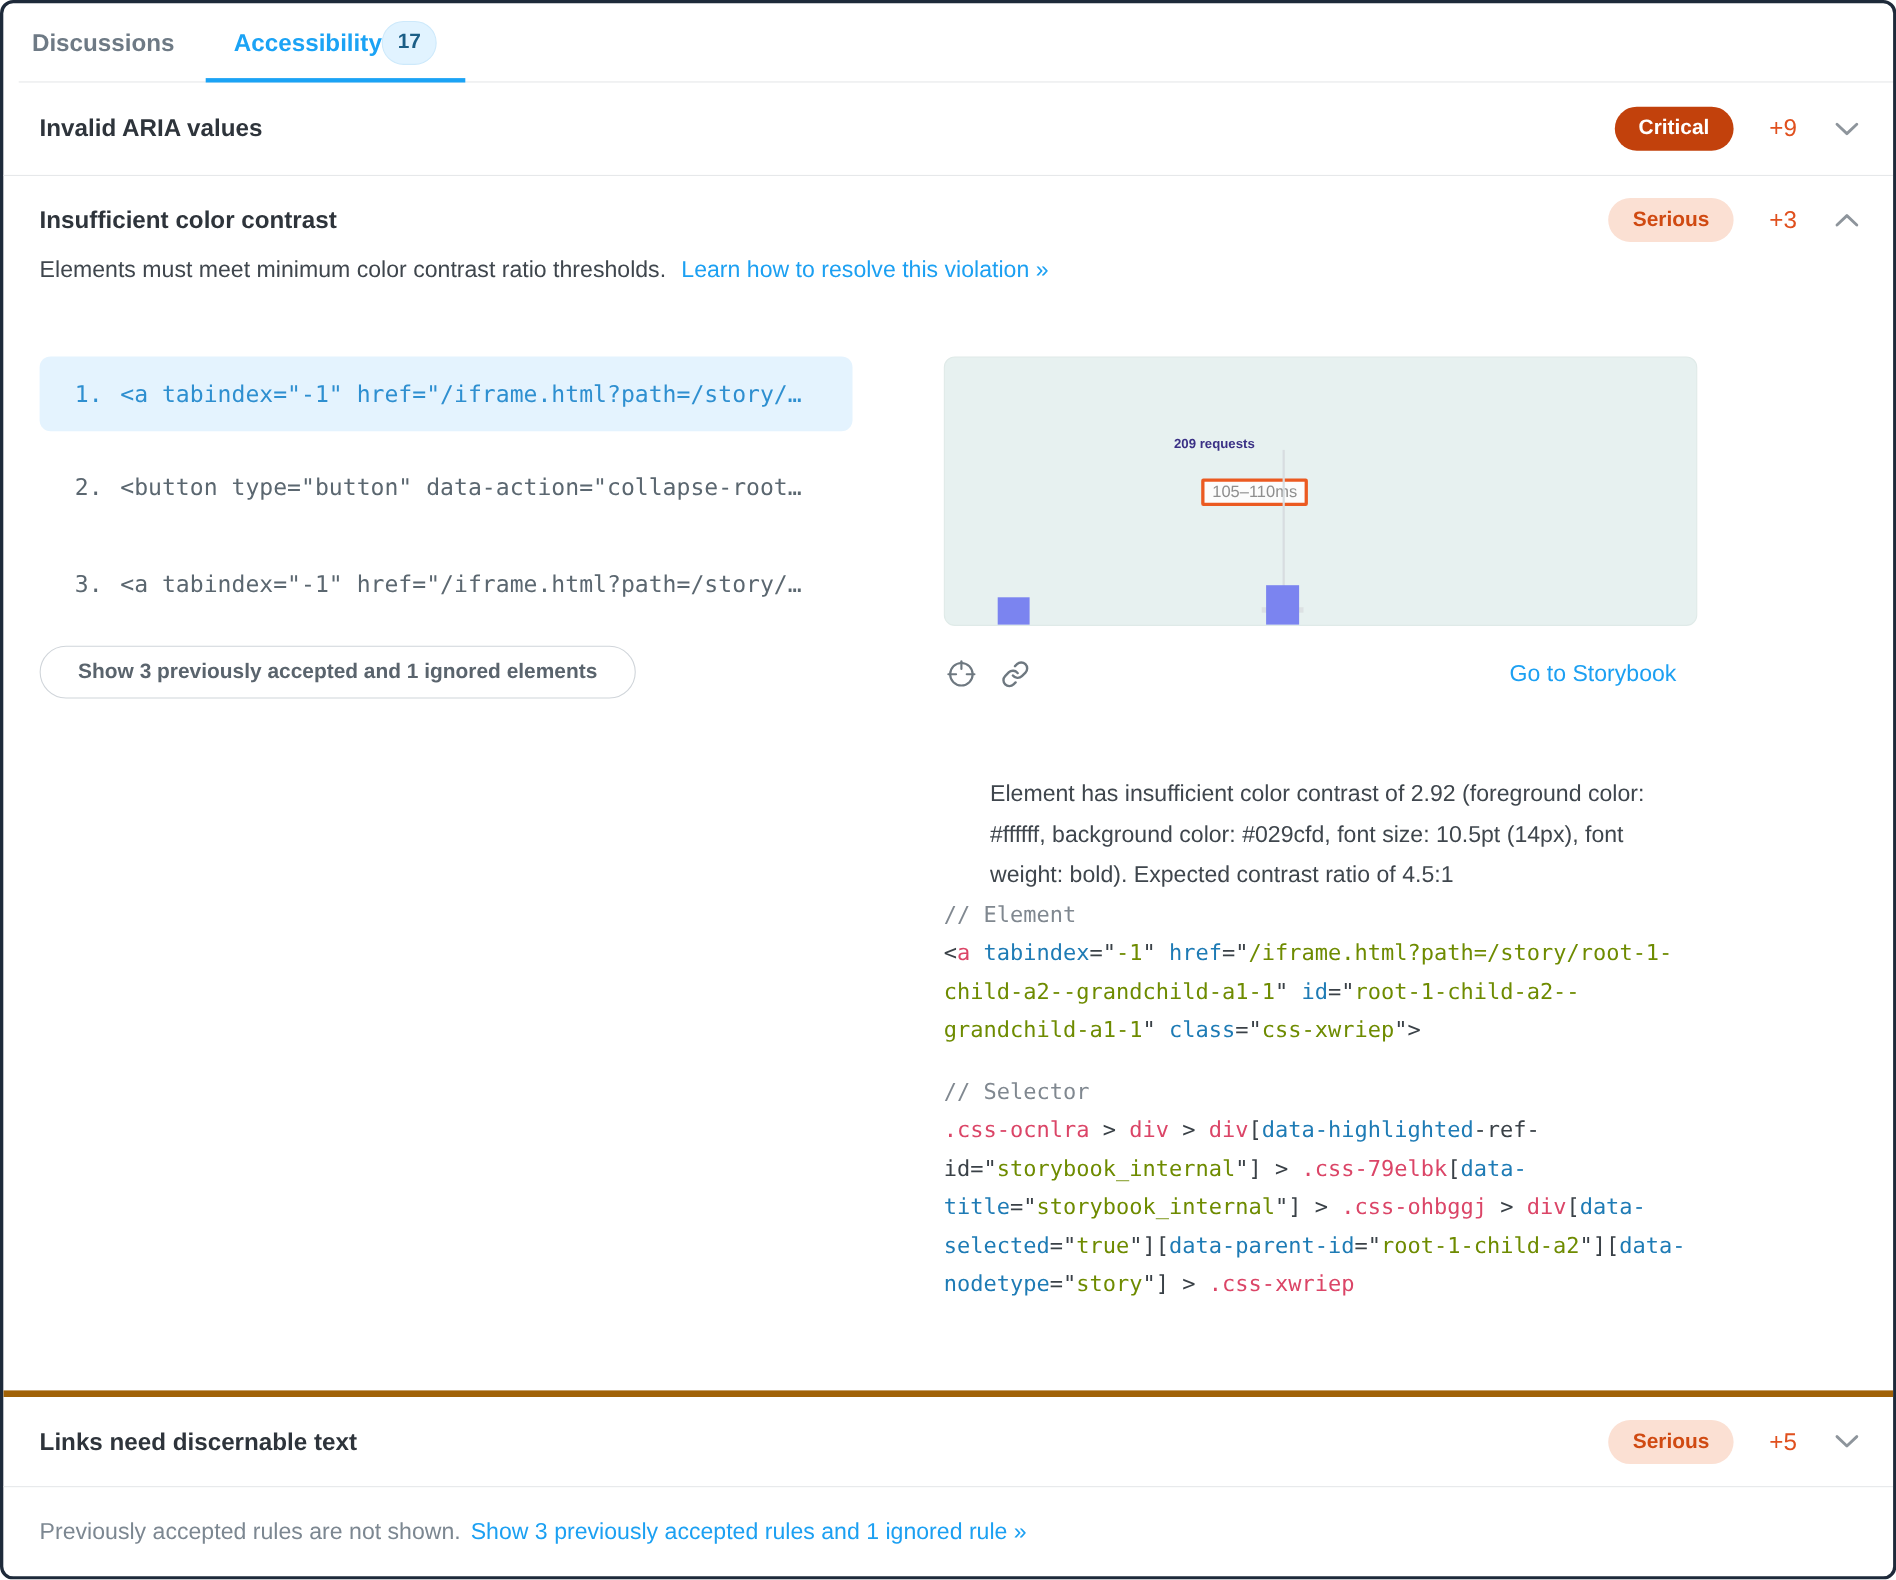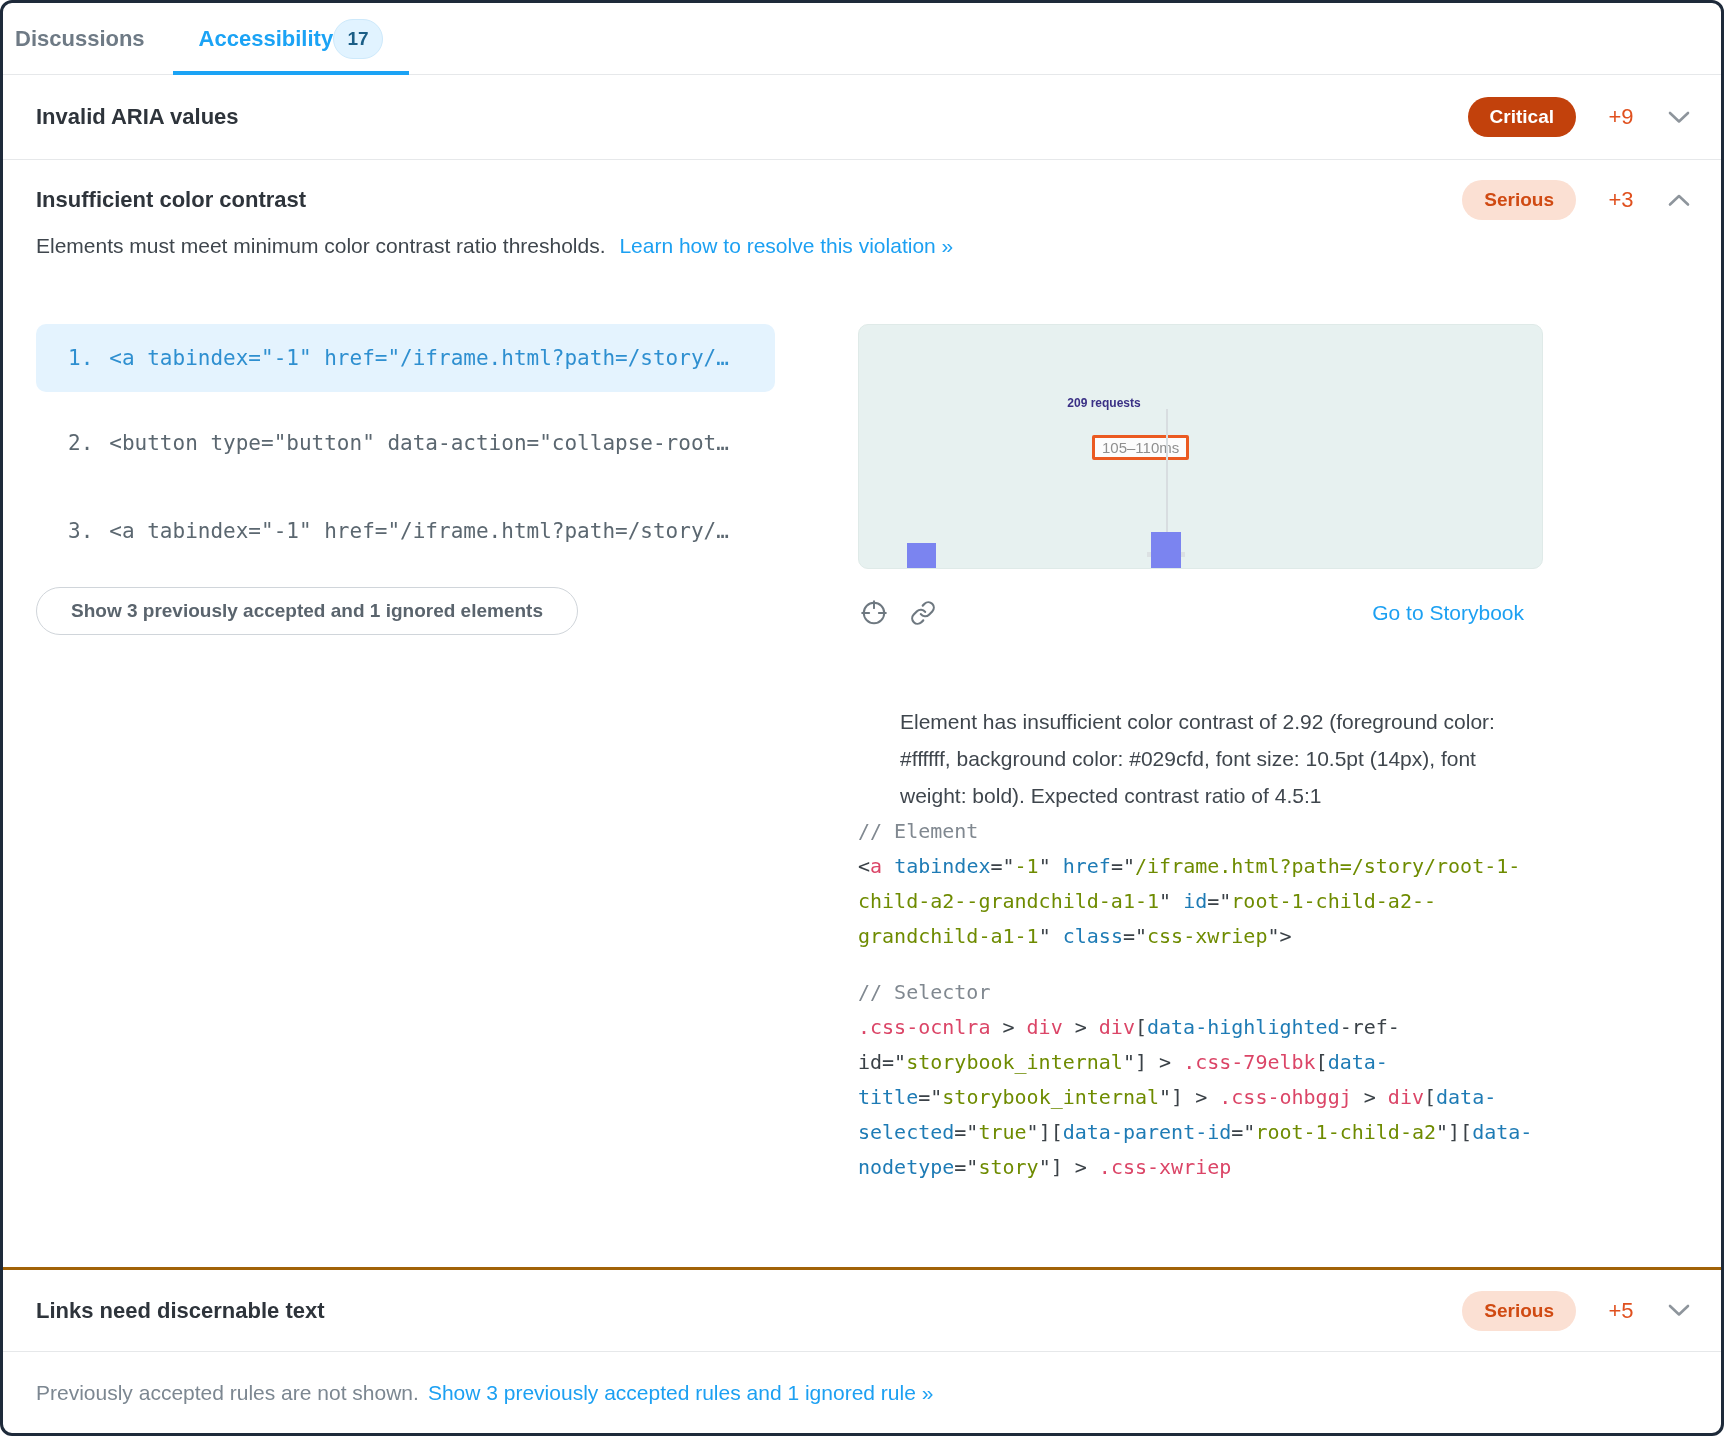--- a/index.html
+++ b/index.html
@@ -2,21 +2,21 @@
 <html><head>
 <meta charset="utf-8">
 <style>
   * { margin:0; padding:0; box-sizing:border-box; }
   html,body { background:#fff; }
   body { width:1724px; height:1436px; font-family:"Liberation Sans", sans-serif; color:#2E343B; }
   .frame { width:1724px; height:1436px; border:3px solid #1E2A3A; border-radius:12px; overflow:hidden;
            background:#fff; display:flex; flex-direction:column; }
 
   
-  .tabbar { height:72px; min-height:72px; border-bottom:1px solid #E6E8EA; display:flex; align-items:stretch; padding-left:12px; }
+  .tabbar { height:72px; min-height:72px; border-bottom:1px solid #E6E8EA; display:flex; align-items:stretch; padding-left:12px;margin-left:14px; }
   .tab { display:flex; align-items:center; font-size:22px; font-weight:700; cursor:pointer; }
   .tab-plain { color:#6E7A85; margin-right:28px; }
   .tab-active { color:#1BA3F5; padding:0 26px; position:relative; }
   .tab-underline { position:absolute; left:0; right:0; bottom:-1px; height:4px; background:#1BA3F5; }
   .count-badge { background:#E1F3FF; border:1px solid #CDE9FB; color:#1B5E86; font-size:19px; font-weight:700;
                  height:40px; min-width:50px; padding:0 12px; border-radius:20px;
                  display:flex; align-items:center; justify-content:center; }
 
   
   .rule-row { display:flex; align-items:center; padding:0 31px 0 33px; border-bottom:1px solid #E6E8EA; cursor:pointer; }
@@ -24,21 +24,21 @@
   .row-links { height:82px; min-height:82px; }
   .rule-title { font-size:22px; font-weight:700; color:#2E343B; flex:1; }
   .rule-right { display:flex; align-items:center; }
   .sev-badge { height:40px; padding:0 22px; border-radius:20px; display:flex; align-items:center; font-size:19px; font-weight:700; }
   .sev-critical { background:#c2410c; color:#FFFFFF; }
   .sev-serious { background:#FBE0D3; color:#D04A12; }
   .more { font-size:22px; color:#E0501E; margin-left:22px; min-width:46px; text-align:center; }
   .chev { margin-left:24px; display:flex; align-items:center; cursor:pointer; }
 
   
-  .section { flex:1; border-bottom:3px solid #a16207; padding:22px 31px 0 33px; overflow:hidden; }
+  .section { flex:1; border-bottom:6px solid #a16207; padding:22px 31px 0 33px; overflow:hidden; }
   .sec-head { display:flex; align-items:center; cursor:pointer; height:36px; }
   .desc { margin-top:16px; font-size:21px; color:#3F464D; height:28px; }
   .link { color:#1CA0F2; cursor:pointer; text-decoration:none; }
   .desc .link { margin-left:8px; }
 
   .content { display:flex; margin-top:62px; gap:83px; }
   .col-left { width:739px; }
   .col-right { width:685px; }
 
   

